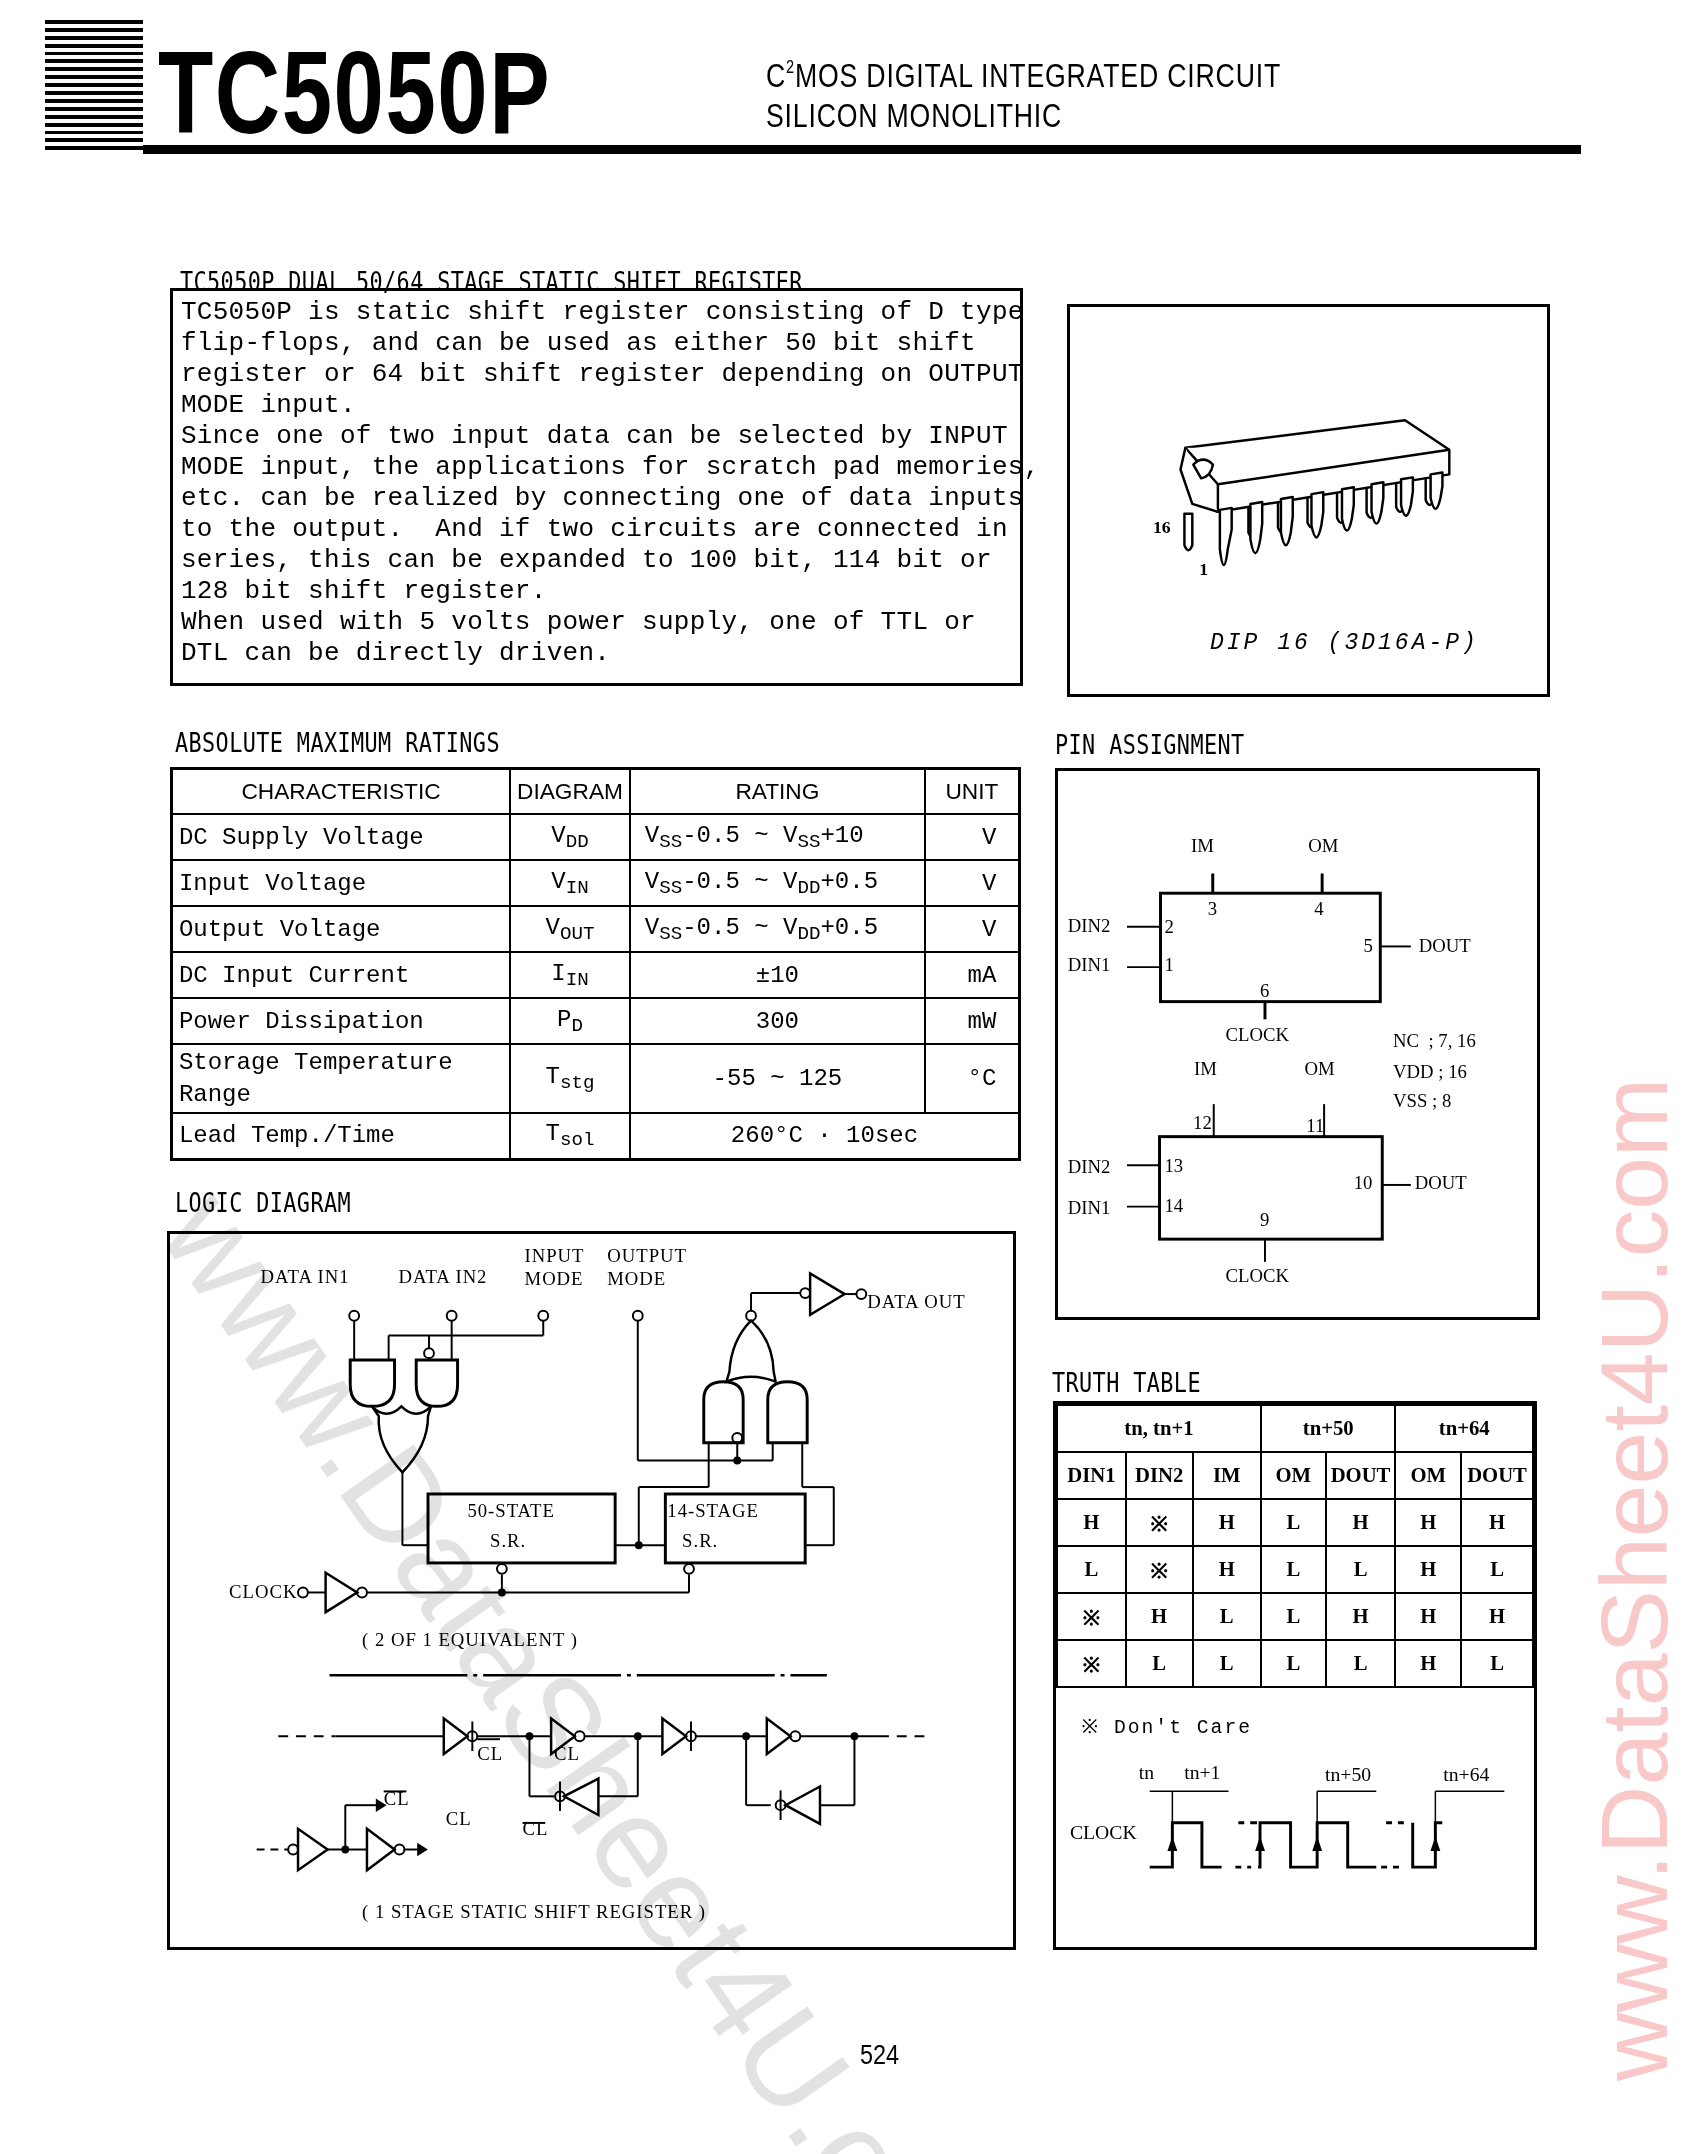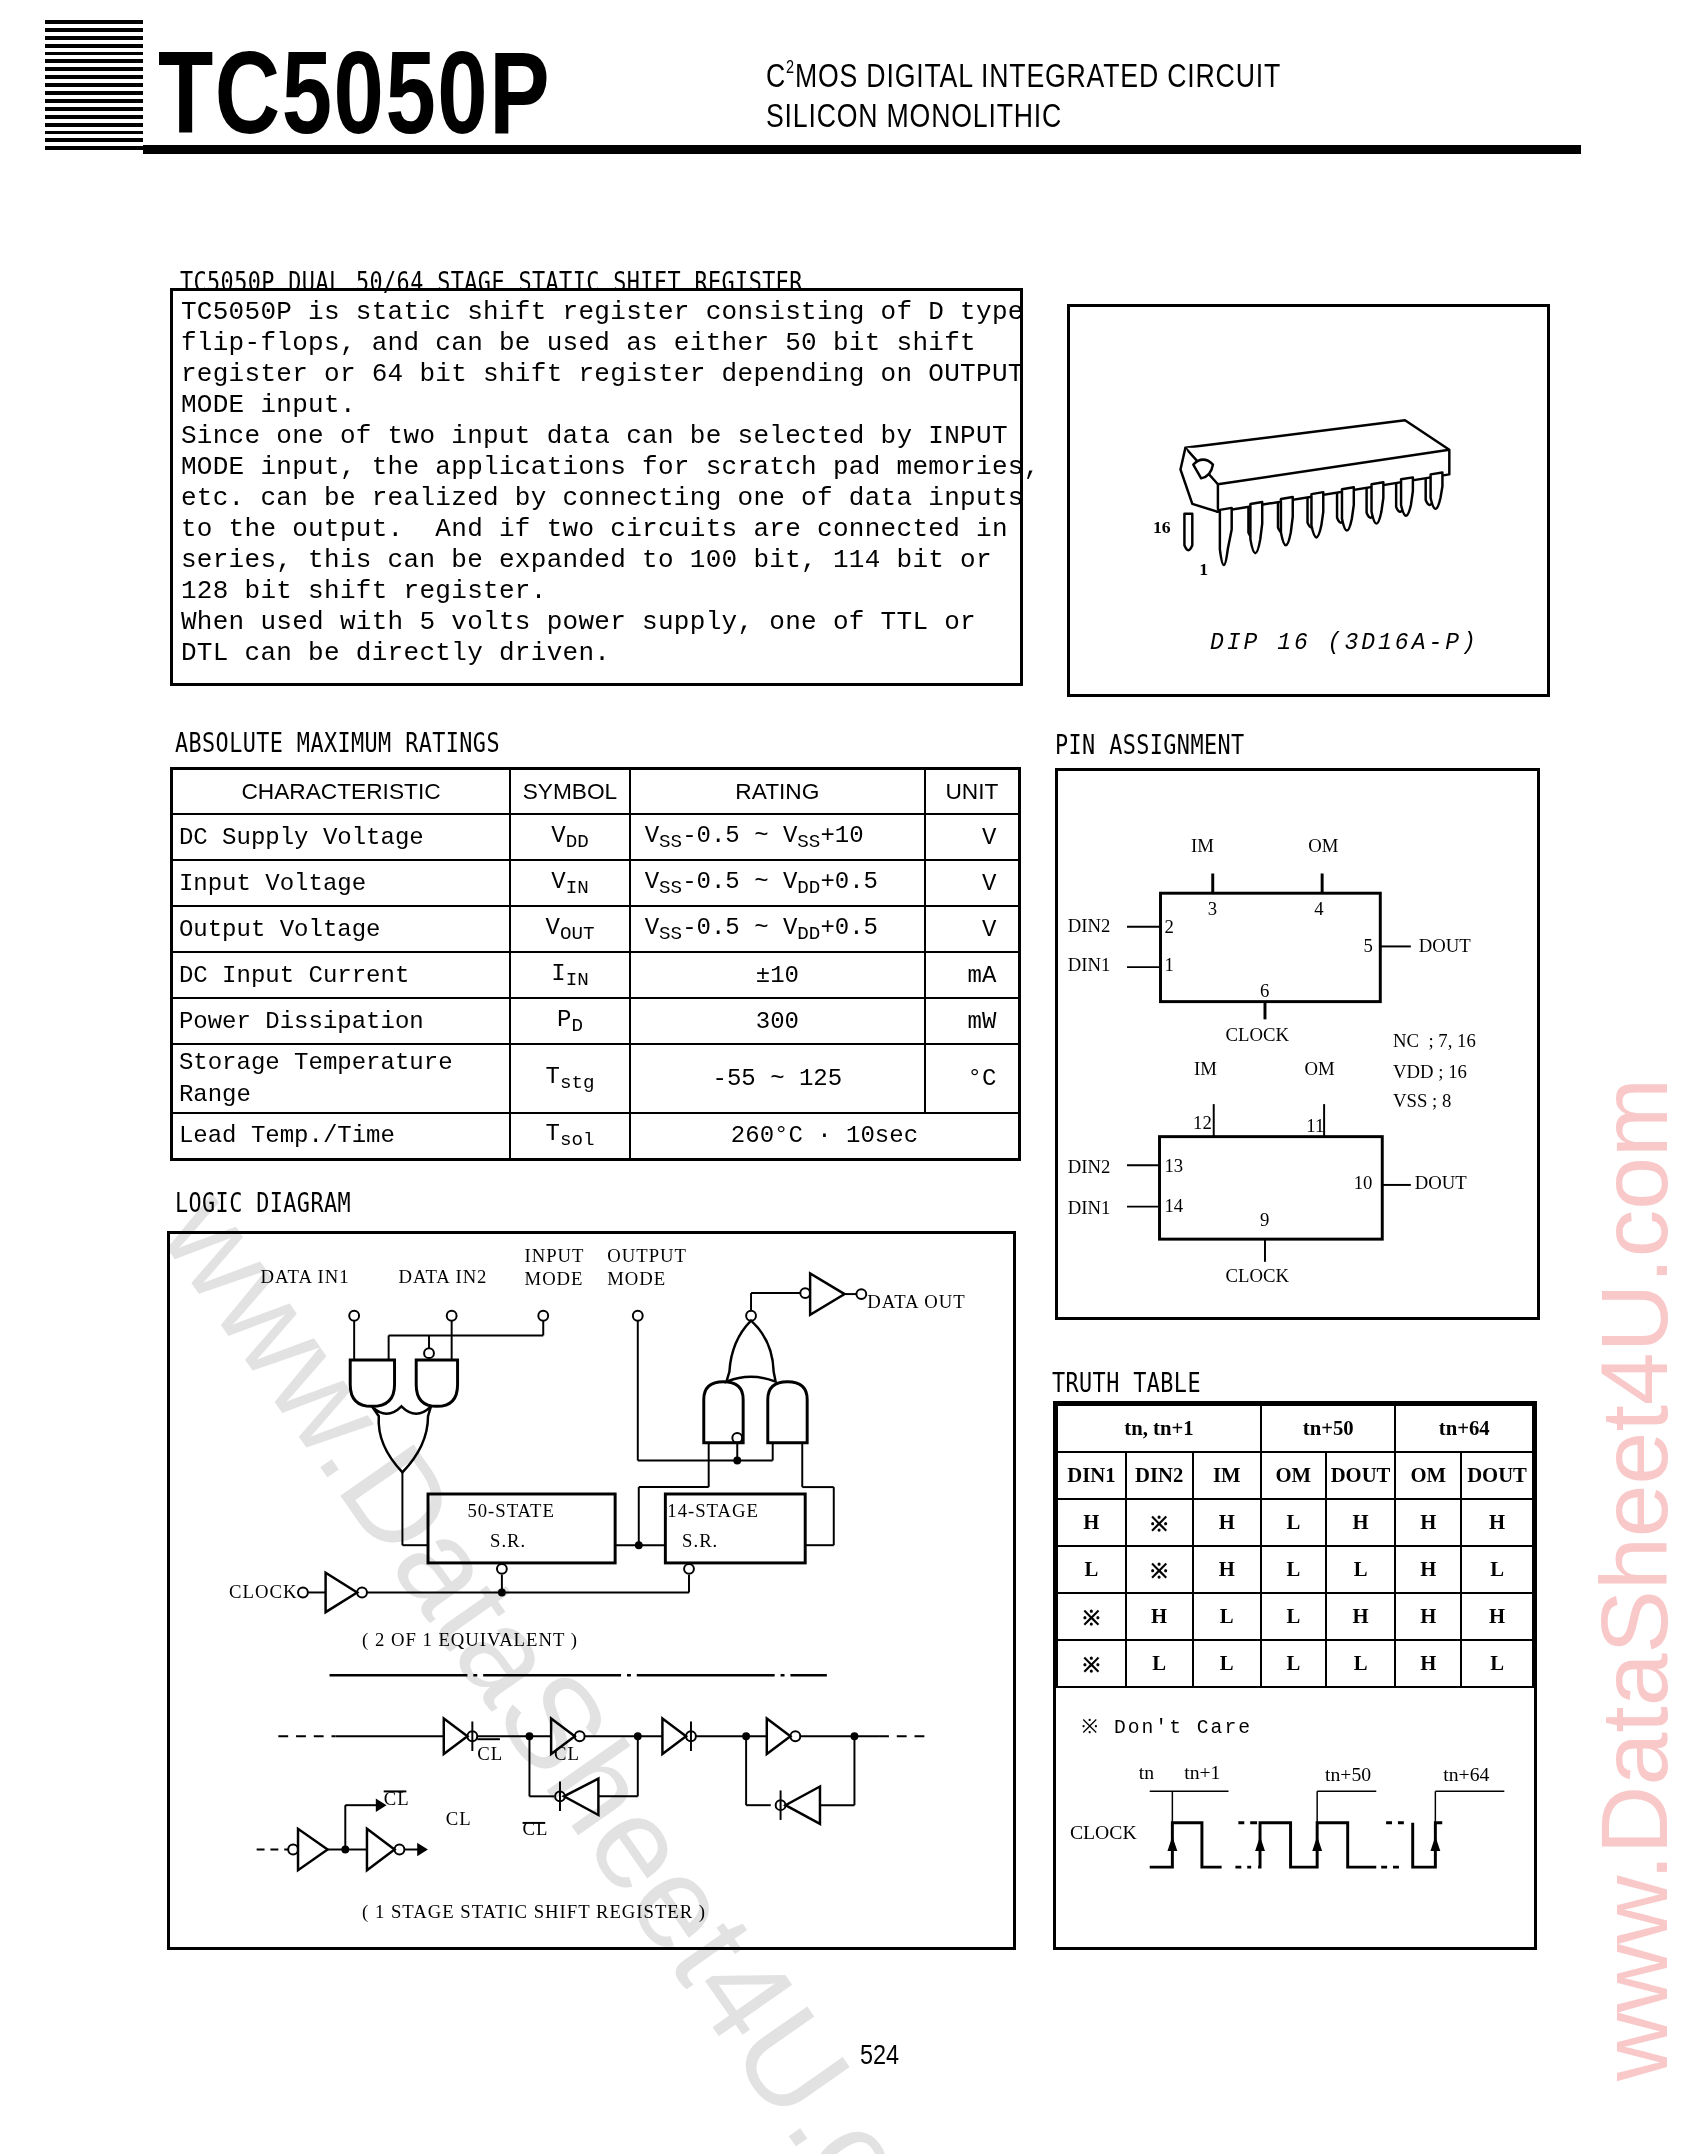--- a/index.html
+++ b/index.html
@@ -104,21 +104,21 @@
 <table class="amr">
   <colgroup>
       <col style="width:340px">
       <col style="width:120px">
       <col style="width:297px">
       <col style="width:95px">
     </colgroup>
   <tbody>
       <tr>
     <th>CHARACTERISTIC</th>
-    <th>SYMBOL</th>
+    <th>DIAGRAM</th>
     <th>RATING</th>
     <th>UNIT</th>
   </tr>
   <tr style="height:46px">
     <td>DC Supply Voltage</td>
     <td class="c"><span>V</span><sub>DD</sub></td>
     <td style="padding-left:13.8px;">V<sub>SS</sub>-0.5 ~ V<sub>SS</sub>+10</td>
     <td class="r">V</td>
   </tr>
   <tr style="height:46px">

